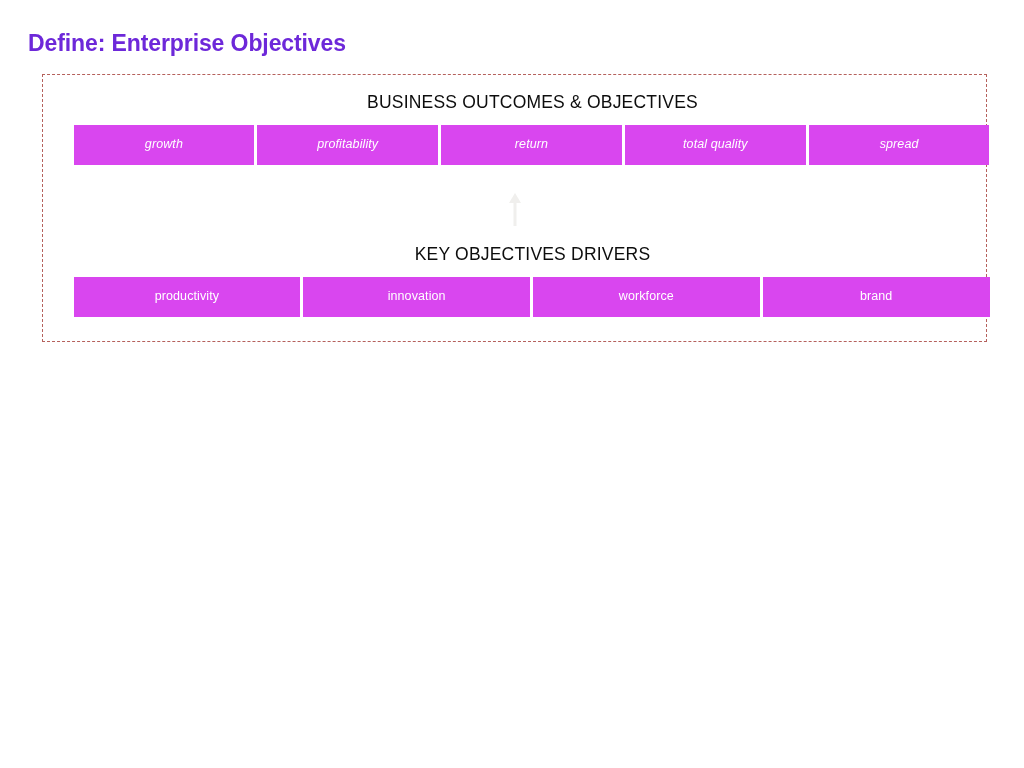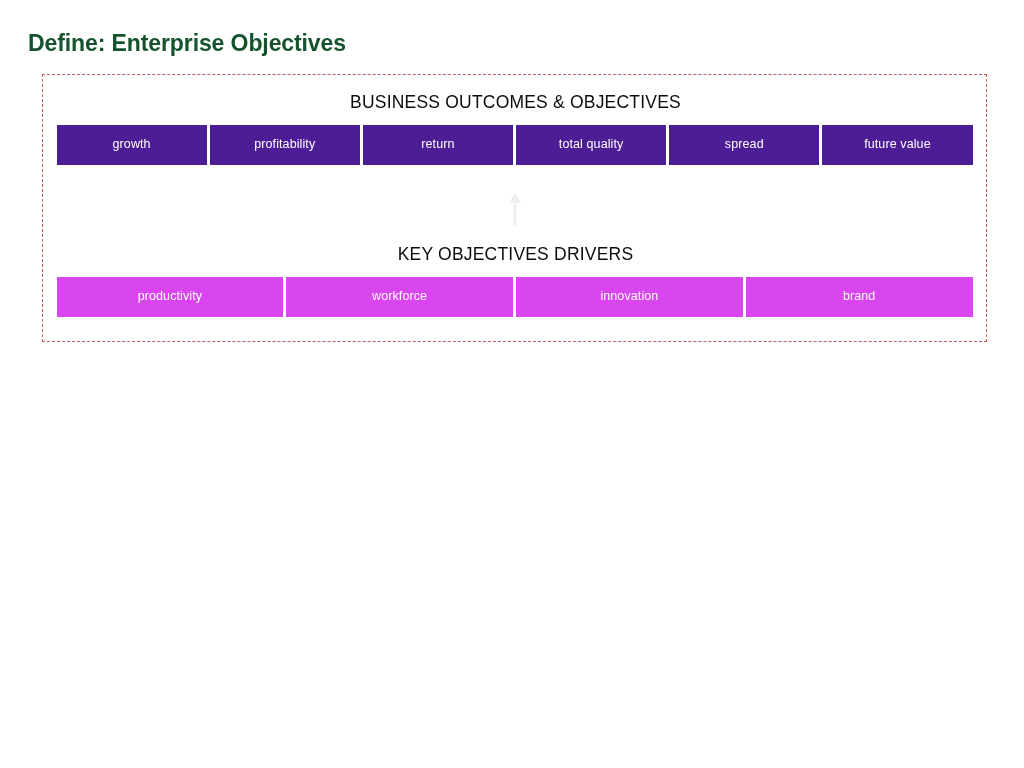--- a/index.html
+++ b/index.html
@@ -15,41 +15,41 @@
     overflow: hidden;
   }
 
   
   .slide-title {
     position: absolute;
     left: 28px;
     top: 30px;
     font-size: 23px;
     font-weight: bold;
-    color: #14532d;
+    color: #6d28d9;
     letter-spacing: -0.1px;
     white-space: nowrap;
   }
 
   
   .dashed-frame {
     position: absolute;
     left: 42px;
     top: 74px;
     width: 945px;
     height: 268px;
     border: 1px dashed #b5615c;
     box-sizing: border-box;
     background: #ffffff;
   }
 
   
   .section {
     position: absolute;
-    left: 0;
+    left: 17px;
     width: 100%;
   }
   .section-outcomes { top: 19px; }
   .section-drivers  { top: 171px; }
 
   .section-heading {
     text-align: center;
     font-size: 17.5px;
     font-weight: normal;
     color: #0d0d0d;
@@ -72,21 +72,21 @@
     flex: 1 1 0;
     display: flex;
     align-items: center;
     justify-content: center;
     font-size: 12.5px;
     color: #ffffff;
     line-height: 1;
     letter-spacing: 0.1px;
     box-sizing: border-box;
   }
-  .box-outcome { background: #4c1d95; }
+  .box-outcome { background: #d946ef; font-style: italic; }
   .box-driver  { background: #d946ef; }
 
   
   .arrow-connector {
     position: absolute;
     left: 50%;
     top: 116px;
     transform: translateX(-50%);
     width: 16px;
     height: 36px;
@@ -110,44 +110,41 @@
       </div>
       <div class="box box-outcome">
         <span>return</span>
       </div>
       <div class="box box-outcome">
         <span>total quality</span>
       </div>
       <div class="box box-outcome">
         <span>spread</span>
       </div>
-      <div class="box box-outcome">
-        <span>future value</span>
-      </div>
     </div>
   </div>
 
   <div class="arrow-connector">
     <svg width="16" height="36" viewBox="0 0 16 36" aria-hidden="true">
       <polygon points="8,2 14,12 2,12" fill="#f0efed"></polygon>
       <rect x="6.5" y="11" width="3" height="24" fill="#f0efed"></rect>
     </svg>
   </div>
 
   <div class="section section-drivers">
     <div class="section-heading">KEY OBJECTIVES DRIVERS</div>
     <div class="box-row">
       <div class="box box-driver">
         <span>productivity</span>
       </div>
       <div class="box box-driver">
-        <span>workforce</span>
+        <span>innovation</span>
       </div>
       <div class="box box-driver">
-        <span>innovation</span>
+        <span>workforce</span>
       </div>
       <div class="box box-driver">
         <span>brand</span>
       </div>
     </div>
   </div>
 
 </div>
 
 </body></html>

